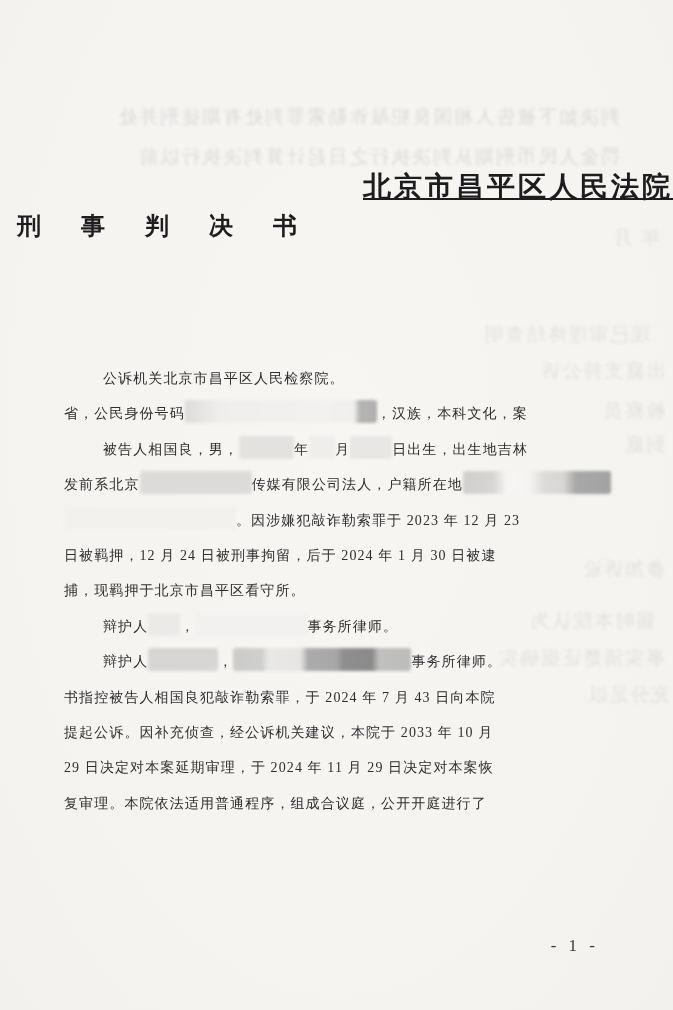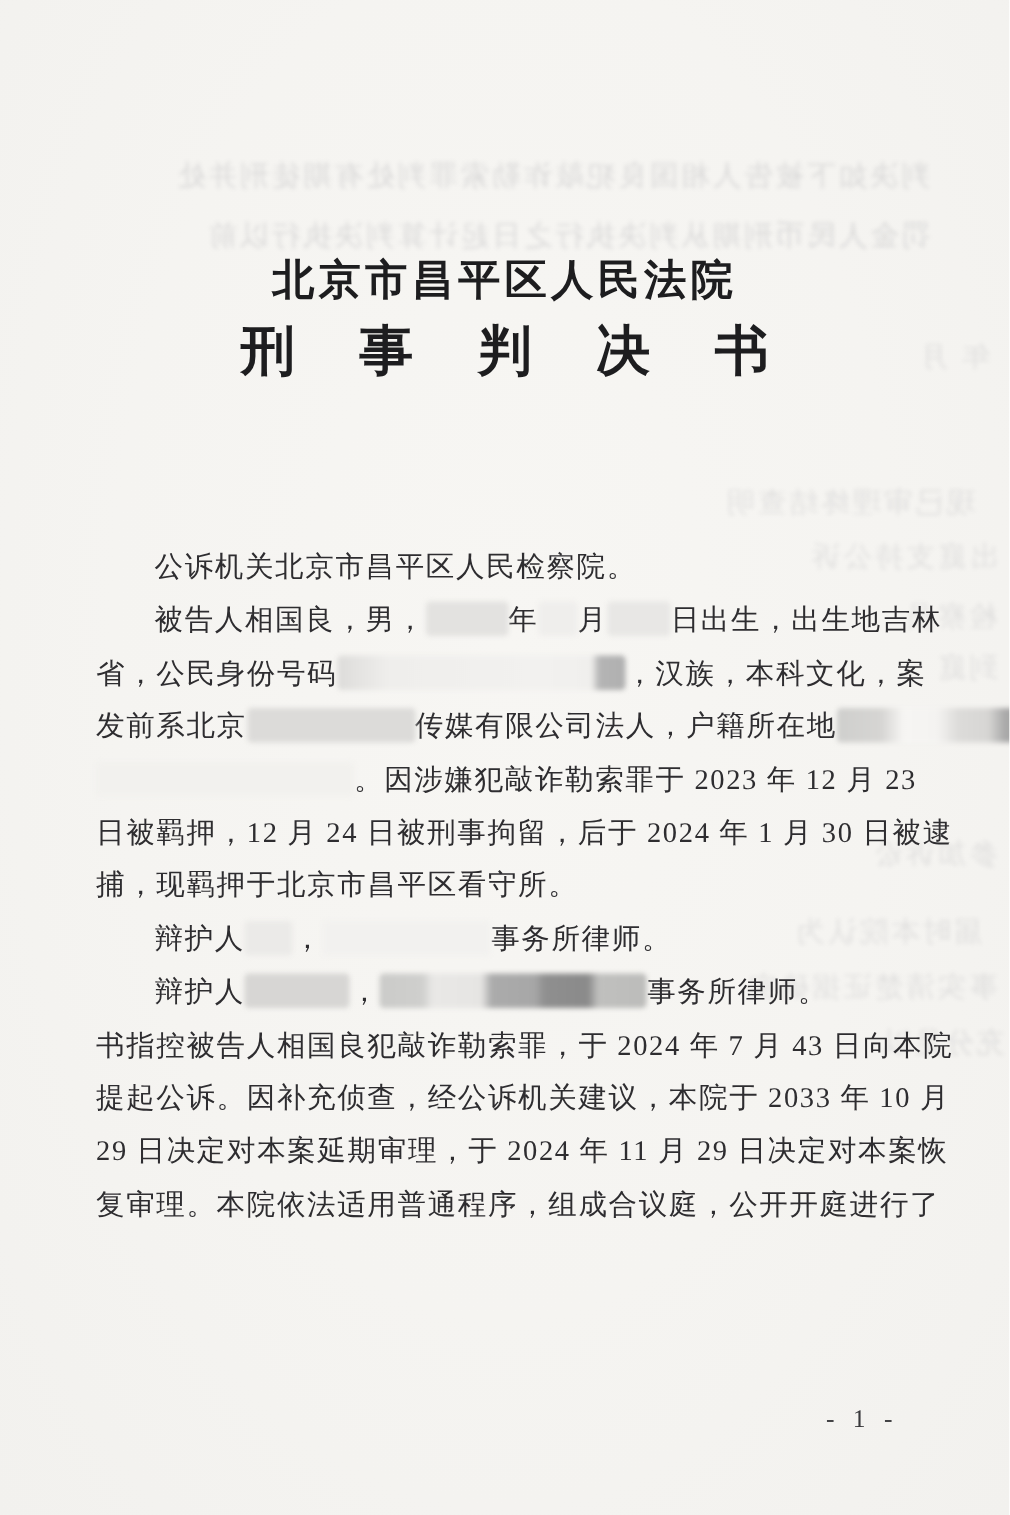--- a/index.html
+++ b/index.html
@@ -20,40 +20,40 @@
     filter:blur(1.4px);
     font-size:19px;
     letter-spacing:2px;
     white-space:nowrap;
     overflow:hidden;
     pointer-events:none;
   }
   .ghost.strong{opacity:.22;}
   .title{
     position:absolute;top:168px;left:0;width:100%;
-    text-align:center;
+    text-align:right;
     font-size:28px;font-weight:700;
     letter-spacing:3px;color:#1d1d1f;
     white-space:nowrap;
+    text-decoration:underline;
   }
   .subtitle{
     position:absolute;top:210px;left:0;width:100%;
-    text-align:center;
-    font-size:36px;font-weight:700;
+    font-size:24px;font-weight:700;
     letter-spacing:17px;text-indent:17px;
     color:#1d1d1f;white-space:nowrap;
   }
   .case-no{
     position:absolute;top:287px;right:74px;
     font-size:19px;letter-spacing:1px;
     white-space:nowrap;
   }
   .body{
     position:absolute;top:361px;left:64px;width:556px;
-    font-size:19px;letter-spacing:1.1px;
+    font-size:14px;letter-spacing:1.1px;
   }
   .bl{
     height:35.4px;line-height:35.4px;
     white-space:nowrap;overflow:visible;
   }
   .indent{padding-left:39px;}
   
   .rd{
     display:inline-block;height:23px;
     vertical-align:-5px;border-radius:3px;
@@ -93,23 +93,23 @@
   <div class="ghost" style="left:450px;top:645px;width:215px;">事实清楚证据确实</div>
   <div class="ghost" style="left:535px;top:682px;width:135px;">充分足以</div>
 
   <div class="title">北京市昌平区人民法院</div>
   <div class="subtitle">刑 事 判 决 书</div>
 
   <div class="body">
 
     <div class="bl indent"><span>公诉机关北京市昌平区人民检察院。</span></div>
 
+    <div class="bl"><span>省，公民身份号码</span><span class="rd rd-id"></span><span>，汉族，本科文化，案</span></div>
+
     <div class="bl indent"><span>被告人相国良，男，</span><span class="rd rd-y"></span><span>年</span><span class="rd rd-m"></span><span>月</span><span class="rd rd-d"></span><span>日出生，出生地吉林</span></div>
-
-    <div class="bl"><span>省，公民身份号码</span><span class="rd rd-id"></span><span>，汉族，本科文化，案</span></div>
 
     <div class="bl"><span>发前系北京</span><span class="rd rd-co"></span><span>传媒有限公司法人，户籍所在地</span><span class="rd rd-addr"></span></div>
 
     <div class="bl"><span class="rd rd-addr2"></span><span>。因涉嫌犯敲诈勒索罪于 2023 年 12 月 23</span></div>
 
     <div class="bl"><span>日被羁押，12 月 24 日被刑事拘留，后于 2024 年 1 月 30 日被逮</span></div>
 
     <div class="bl"><span>捕，现羁押于北京市昌平区看守所。</span></div>
 
     <div class="bl indent"><span>辩护人</span><span class="rd rd-n1"></span><span>，</span><span class="rd rd-f1"></span><span>事务所律师。</span></div>

